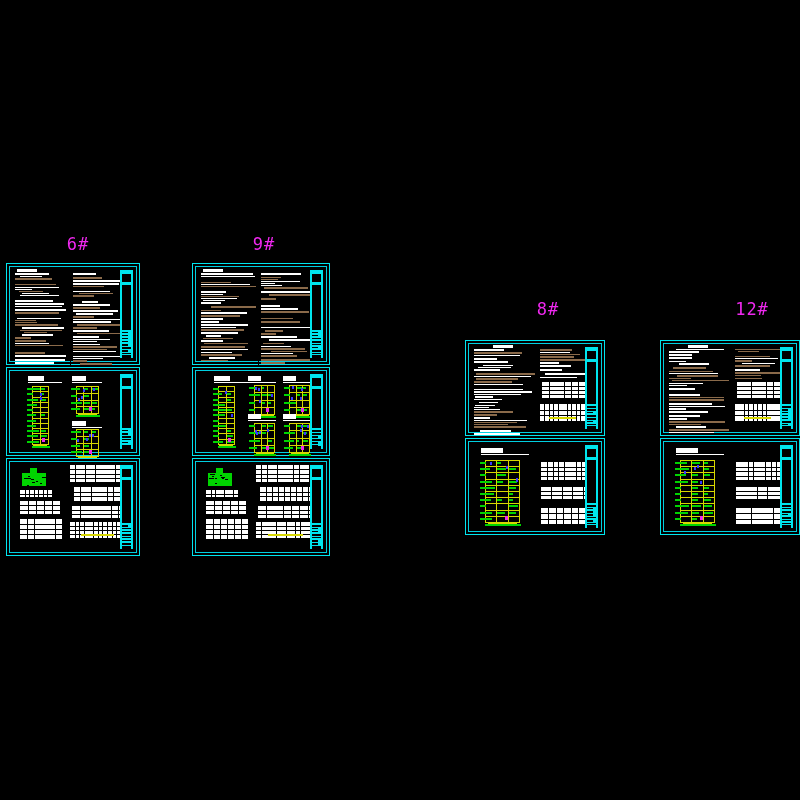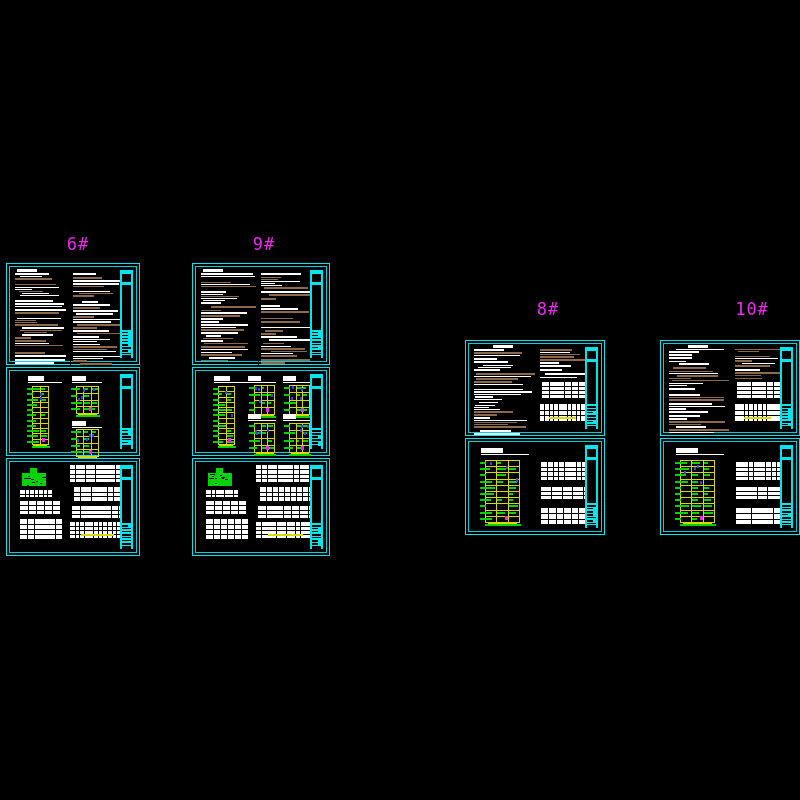--- a/index.html
+++ b/index.html
@@ -942,21 +942,21 @@
             <div class="tb-box" style="left: 2px; top: 66px; width: 6px; height: 2px;"></div>
             <div class="tb-box" style="left: 2px; top: 69px; width: 6px; height: 2px;"></div>
             <div class="tb-box" style="left: 2px; top: 72px; width: 9px; height: 1px;"></div>
             <div class="tb-box" style="left: 2px; top: 75px; width: 6px; height: 2px;"></div>
             <div class="tb-box" style="left: 2px; top: 78px; width: 9px; height: 1px;"></div>
             <div class="tb-box" style="left: 2px; top: 80px; width: 9px; height: 6px;"></div>
           </div>
         </div>
       </div>
     </div>
-    <div class="sheet-label" style="left: 722px; top: 301px; width: 60px;">10#</div>
+    <div class="sheet-label" style="left: 722px; top: 301px; width: 60px;">12#</div>
     <div class="sheet" style="left: 660px; top: 340px; width: 140px; height: 195px;">
       <div class="panel" style="left: 0px; top: 0px; width: 140px; height: 96px;">
         <div class="inner">
           <div class="blk w" style="left: 24px; top: 1px; width: 20px; height: 3px;"></div>
           <div class="region" style="left: 5px; top: 5px; width: 61px; height: 87px;">
             <div class="ln w" style="left: 7px; top: 0px; width: 48px; height: 1px;"></div>
             <div class="ln w" style="left: 0px; top: 2px; width: 30px; height: 2px;"></div>
             <div class="ln w" style="left: 0px; top: 5px; width: 23px; height: 2px;"></div>
             <div class="ln w" style="left: 0px; top: 8px; width: 23px; height: 2px;"></div>
             <div class="ln w" style="left: 0px; top: 12px; width: 17px; height: 1px;"></div>

